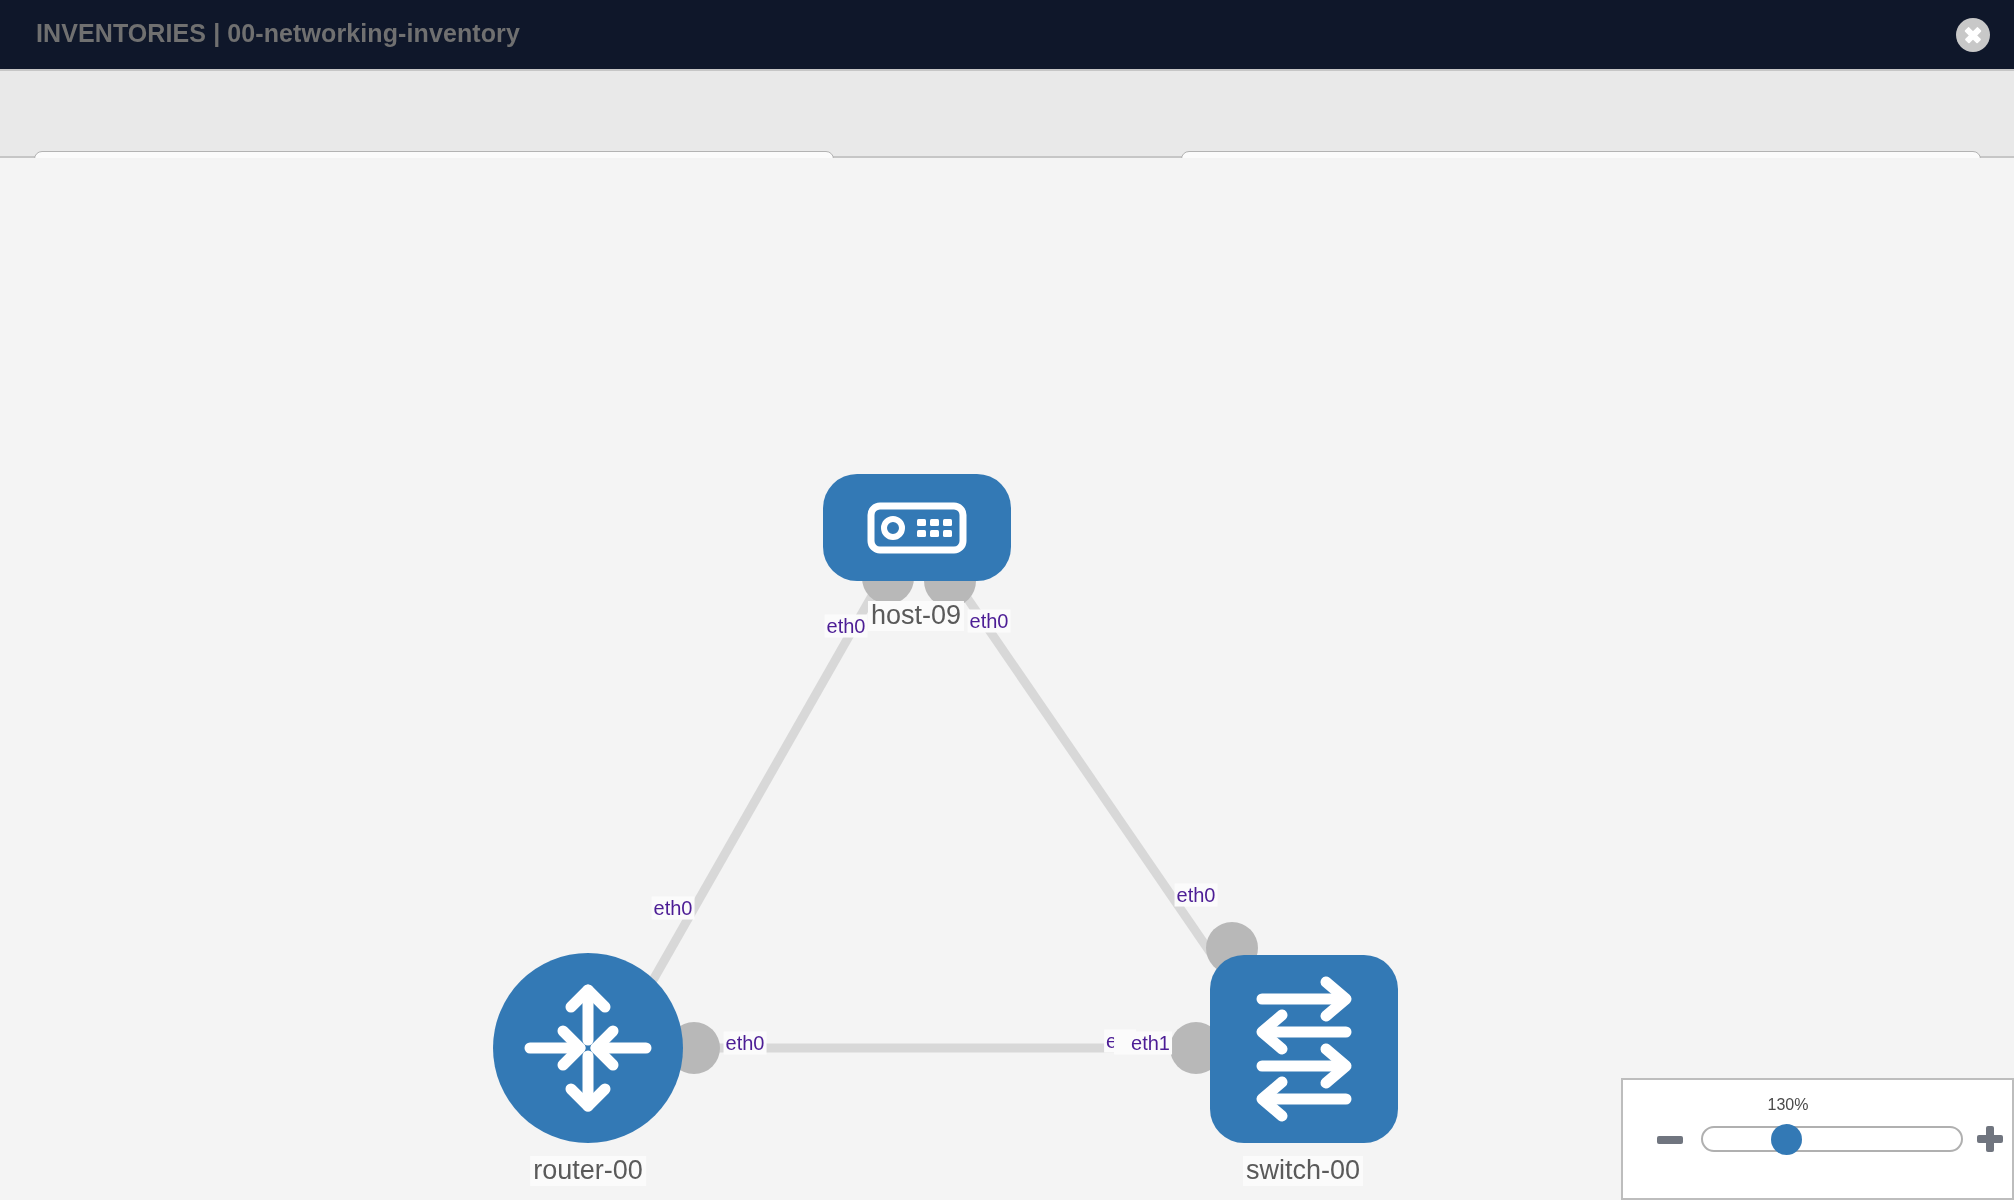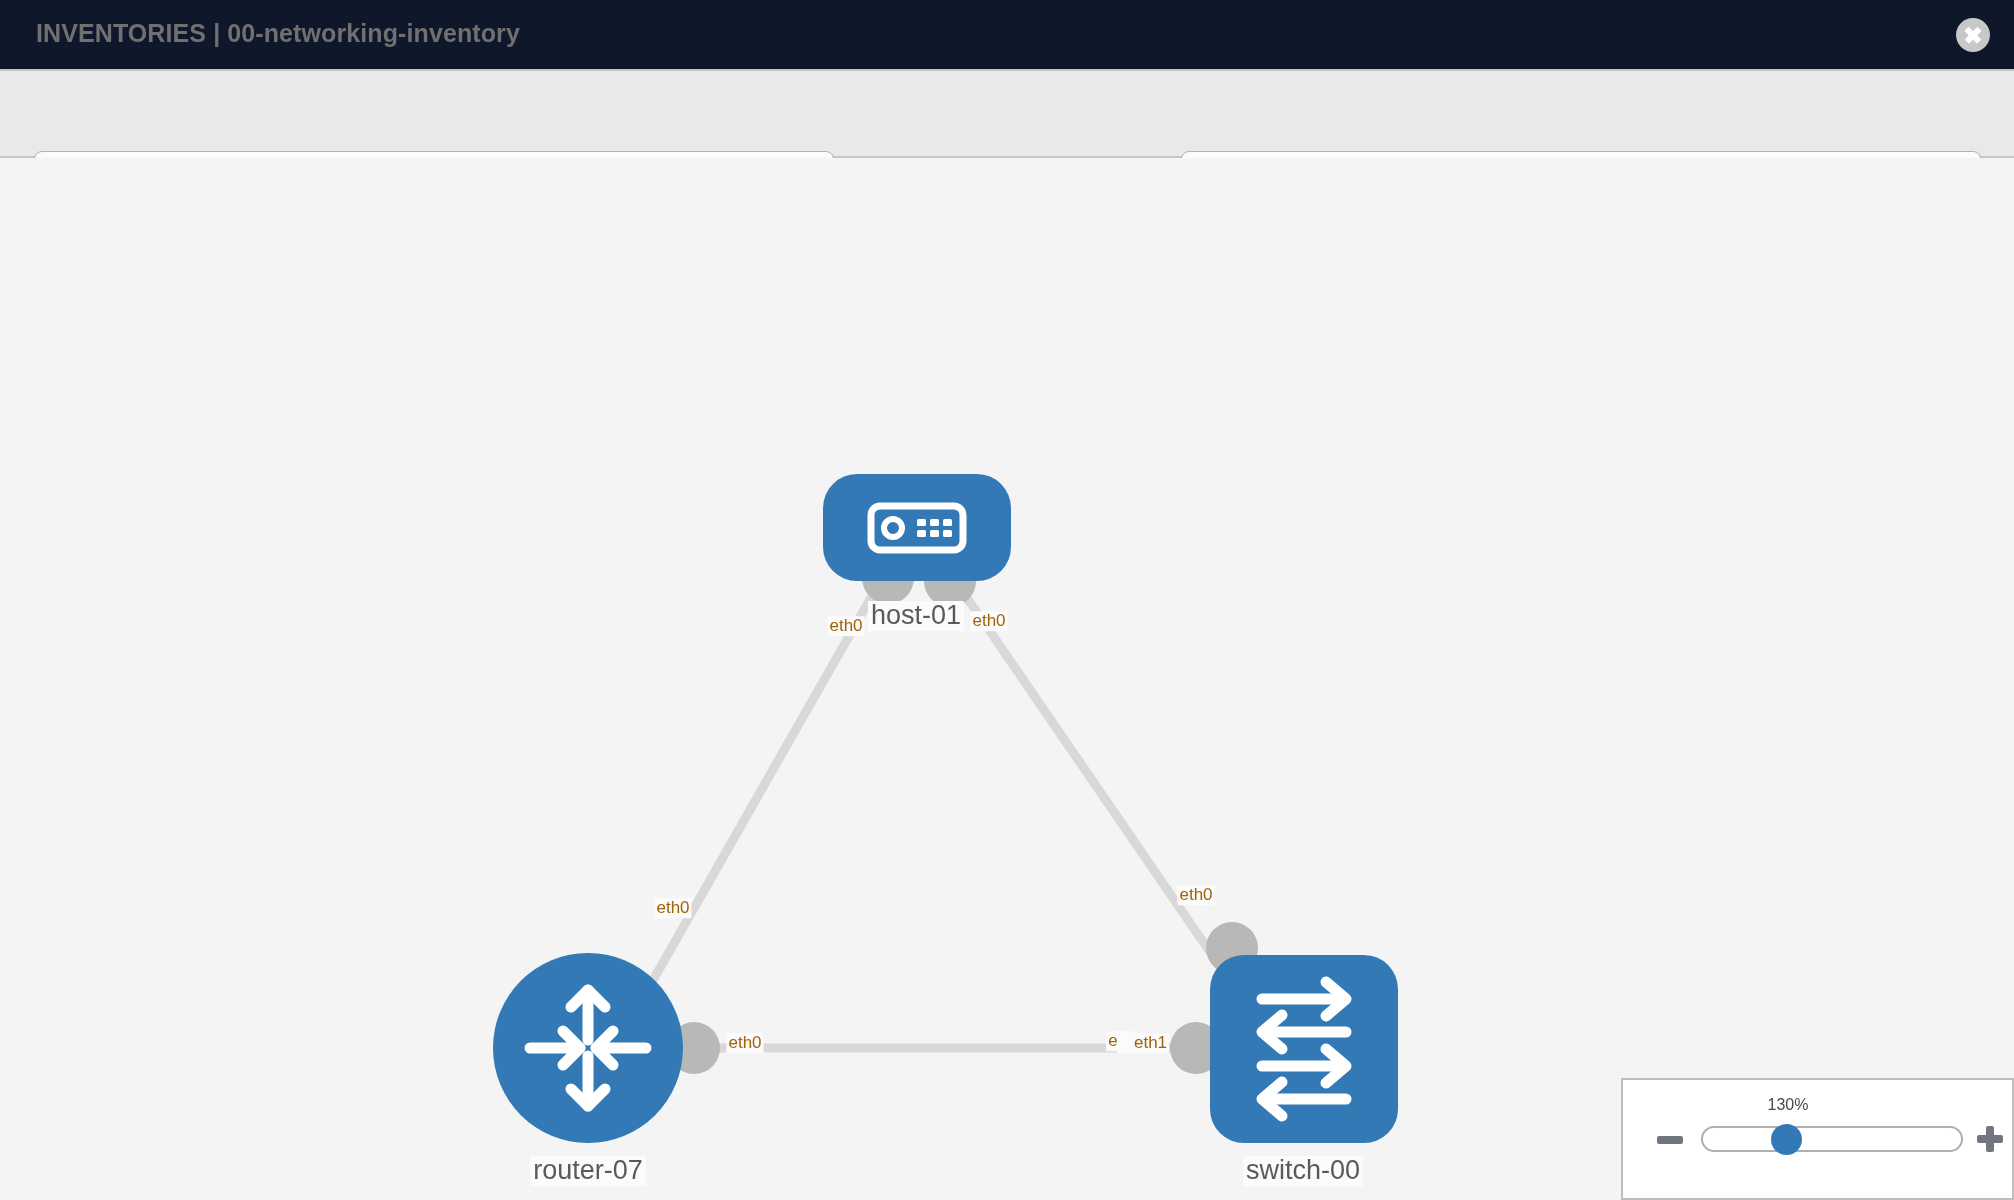--- a/index.html
+++ b/index.html
@@ -132,22 +132,22 @@
     font-size: 27px;
     color: #5a5a5a;
     background: #fbfbfb;
     padding: 0 3px;
     white-space: nowrap;
     line-height: 1.1;
   }
   .port-label {
     position: absolute;
     transform: translate(-50%, -50%);
-    font-size: 17px;
-    color: #a16207;
+    font-size: 20px;
+    color: #4c1d95;
     background: #fbfbfb;
     padding: 0 2px;
     white-space: nowrap;
     line-height: 1.15;
   }
 
   
   #zoom-panel {
     position: absolute;
     left: 1621px;
@@ -330,22 +330,22 @@
   </svg>
 
   <div class="port-label" style="left:846px;  top:468px;">eth0</div>
   <div class="port-label" style="left:989px;  top:463px;">eth0</div>
   <div class="port-label" style="left:673px;  top:750px;">eth0</div>
   <div class="port-label" style="left:1196px; top:737px;">eth0</div>
   <div class="port-label" style="left:745px;  top:885px;">eth0</div>
   <div class="port-label" style="left:1120px; top:883px;">eth</div>
   <div class="port-label" style="left:1143px; top:885px;padding-left:17px;">eth1</div>
 
-  <div class="node-label" style="left:916px;  top:443px;">host-01</div>
-  <div class="node-label" style="left:588px;  top:998px;">router-07</div>
+  <div class="node-label" style="left:916px;  top:443px;">host-09</div>
+  <div class="node-label" style="left:588px;  top:998px;">router-00</div>
   <div class="node-label" style="left:1303px; top:998px;">switch-00</div>
 
 </div>
 
 <div id="zoom-panel">
   <div id="zoom-level">130%</div>
   <div id="zoom-out-button"></div>
   <div id="zoom-slider"></div>
   <div id="zoom-slider-thumb"></div>
   <div id="zoom-in-button">

